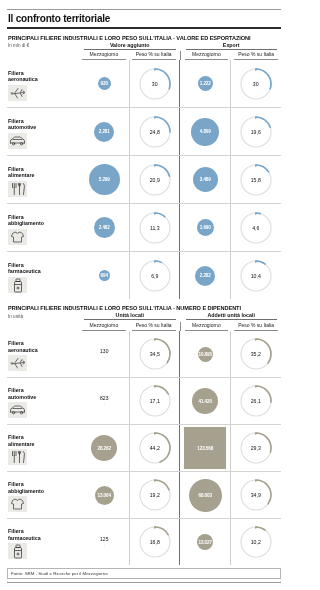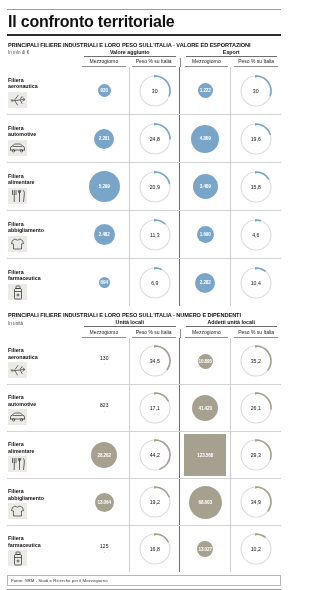--- a/index.html
+++ b/index.html
@@ -7,21 +7,21 @@
     width:288px;height:590px;background:#ffffff;
     font-family:"Liberation Sans",sans-serif;
     color:#1a1a1a;overflow:hidden;
   }
   .page{width:288px;height:590px;position:relative;box-sizing:border-box;padding:0 7px;}
 
   
   .main-title-wrap{padding-top:9px;}
   .rule-top{height:1px;background:#9a9a9a;}
   .main-title{
-    font-size:16px;font-weight:bold;letter-spacing:-0.2px;
+    font-size:10px;font-weight:bold;letter-spacing:-0.2px;
     padding:3px 0 3px 1px;color:#111;
   }
   .rule-thick{height:1.6px;background:#2b2b2b;}
 
   
   .section{margin-top:4px;}
   .sec-title{
     font-size:5.6px;font-weight:bold;letter-spacing:-0.05px;
     color:#111;padding:2px 0 1px 1px;
   }

